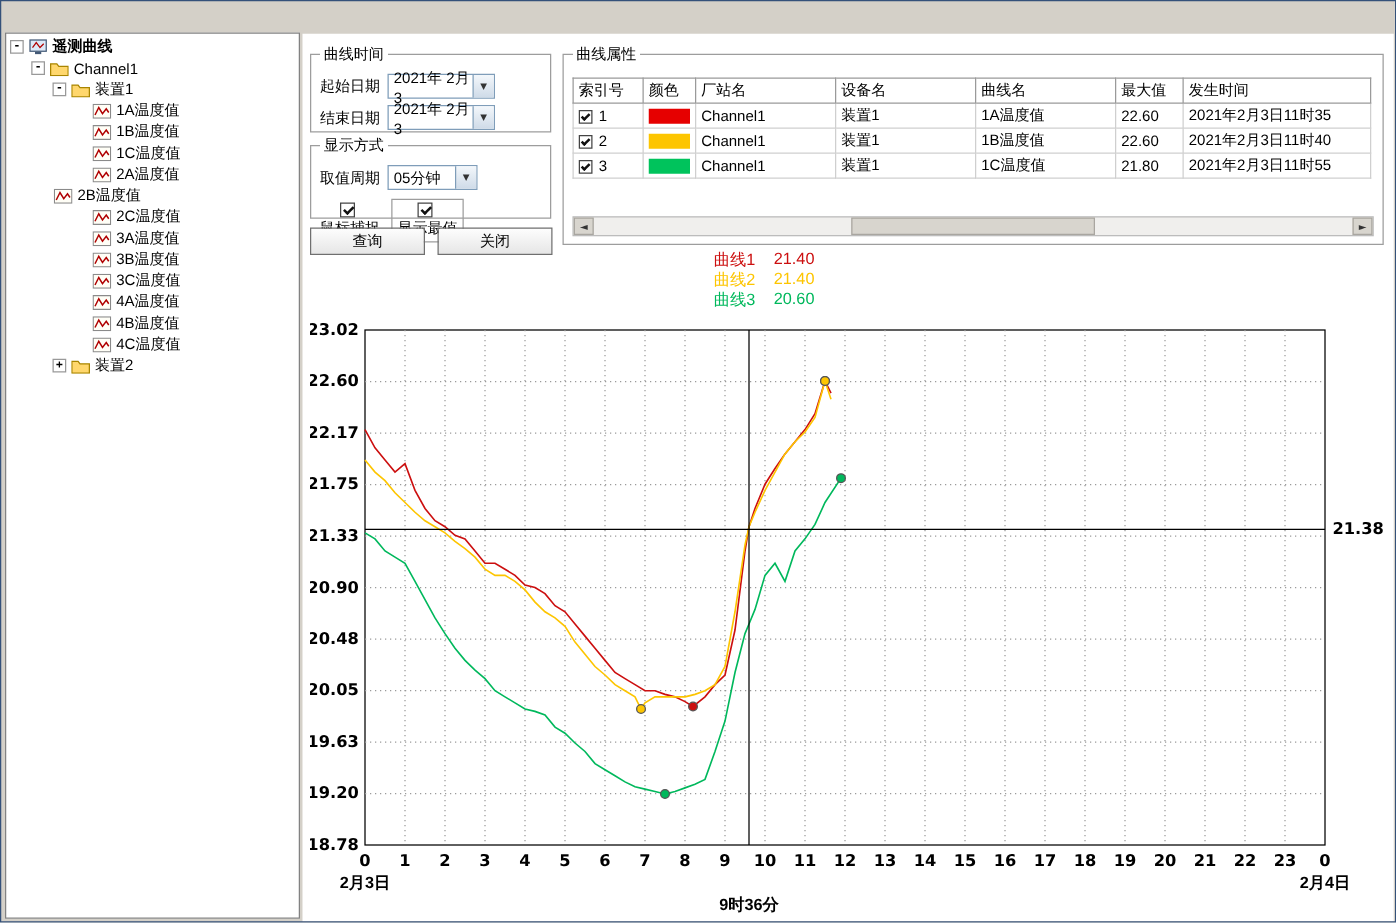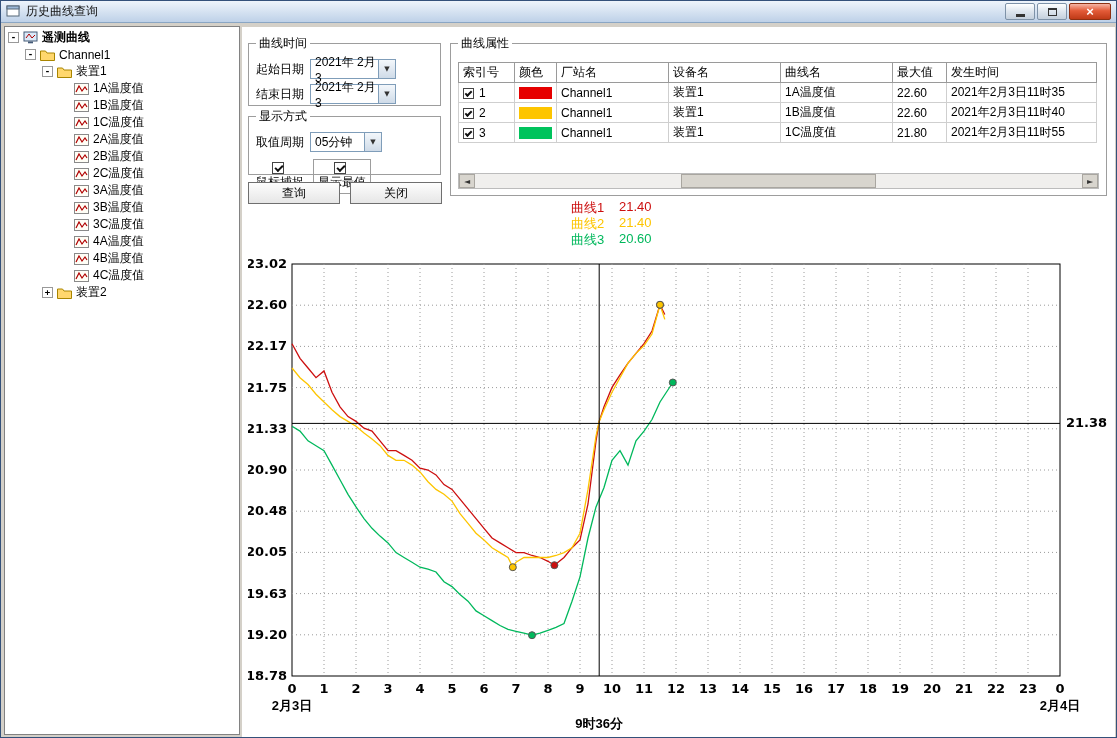--- a/index.html
+++ b/index.html
@@ -54,40 +54,20 @@
   .llab{width:48px;}
   .chart-wrap{position:absolute;left:6px;top:227px;width:862px;height:482px;}
   .tick{font:bold 13px "DejaVu Sans",sans-serif;fill:#000;}
   .ctext{font:bold 13px "Liberation Sans","DejaVu Sans",sans-serif;fill:#000;}
 </style>
 </head>
 <body>
 
 <div class="window">
 
-  <div class="titlebar">
-    <span class="app-icon">
-      <svg width="14" height="14" viewBox="0 0 14 14">
-          <rect x="1" y="2" width="12" height="10" fill="#fff" stroke="#567"></rect>
-          <rect x="1" y="2" width="12" height="3" fill="#9cb8d8" stroke="#567"></rect>
-        </svg>
-    </span>
-    <span class="title-text">历史曲线查询</span>
-    <span class="tb-controls">
-      <span class="tb-btn">
-          <span class="glyph-min"></span>
-        </span>
-      <span class="tb-btn">
-          <span class="glyph-max"></span>
-        </span>
-      <span class="tb-btn close">
-          <span class="glyph-close">×</span>
-        </span>
-    </span>
-  </div>
 
   <div class="tree-panel" id="tree">
       <div class="trow bold" style="padding-left:3px">
         <span class="texp">-</span>
         <svg class="ticon" width="15" height="13" viewBox="0 0 15 13">
           <rect x="1" y="1" width="13" height="9" fill="#dce9f8" stroke="#445a77"></rect>
           <polyline points="3,7 6,3 9,7 12,4" fill="none" stroke="#b00000"></polyline>
           <rect x="5" y="10.5" width="5" height="1.8" fill="#445a77"></rect>
         </svg>
         <span class="tlabel">遥测曲线</span>
@@ -131,21 +111,21 @@
         <span class="tlabel">1C温度值</span>
       </div>
       <div class="trow " style="padding-left:54px">
         <span class="texp none"></span>
         <svg class="ticon" width="15" height="12" viewBox="0 0 15 12">
           <rect x="0.5" y="0.5" width="14" height="11" fill="#fffef6" stroke="#8a8a8a"></rect>
           <polyline points="2,9 5,3 8,8 11,4 13,7" fill="none" stroke="#b00000" stroke-width="1.2"></polyline>
         </svg>
         <span class="tlabel">2A温度值</span>
       </div>
-      <div class="trow " style="padding-left:54px">
+      <div class="trow " style="padding-left:23px">
         <span class="texp none"></span>
         <svg class="ticon" width="15" height="12" viewBox="0 0 15 12">
           <rect x="0.5" y="0.5" width="14" height="11" fill="#fffef6" stroke="#8a8a8a"></rect>
           <polyline points="2,9 5,3 8,8 11,4 13,7" fill="none" stroke="#b00000" stroke-width="1.2"></polyline>
         </svg>
         <span class="tlabel">2B温度值</span>
       </div>
       <div class="trow " style="padding-left:54px">
         <span class="texp none"></span>
         <svg class="ticon" width="15" height="12" viewBox="0 0 15 12">

